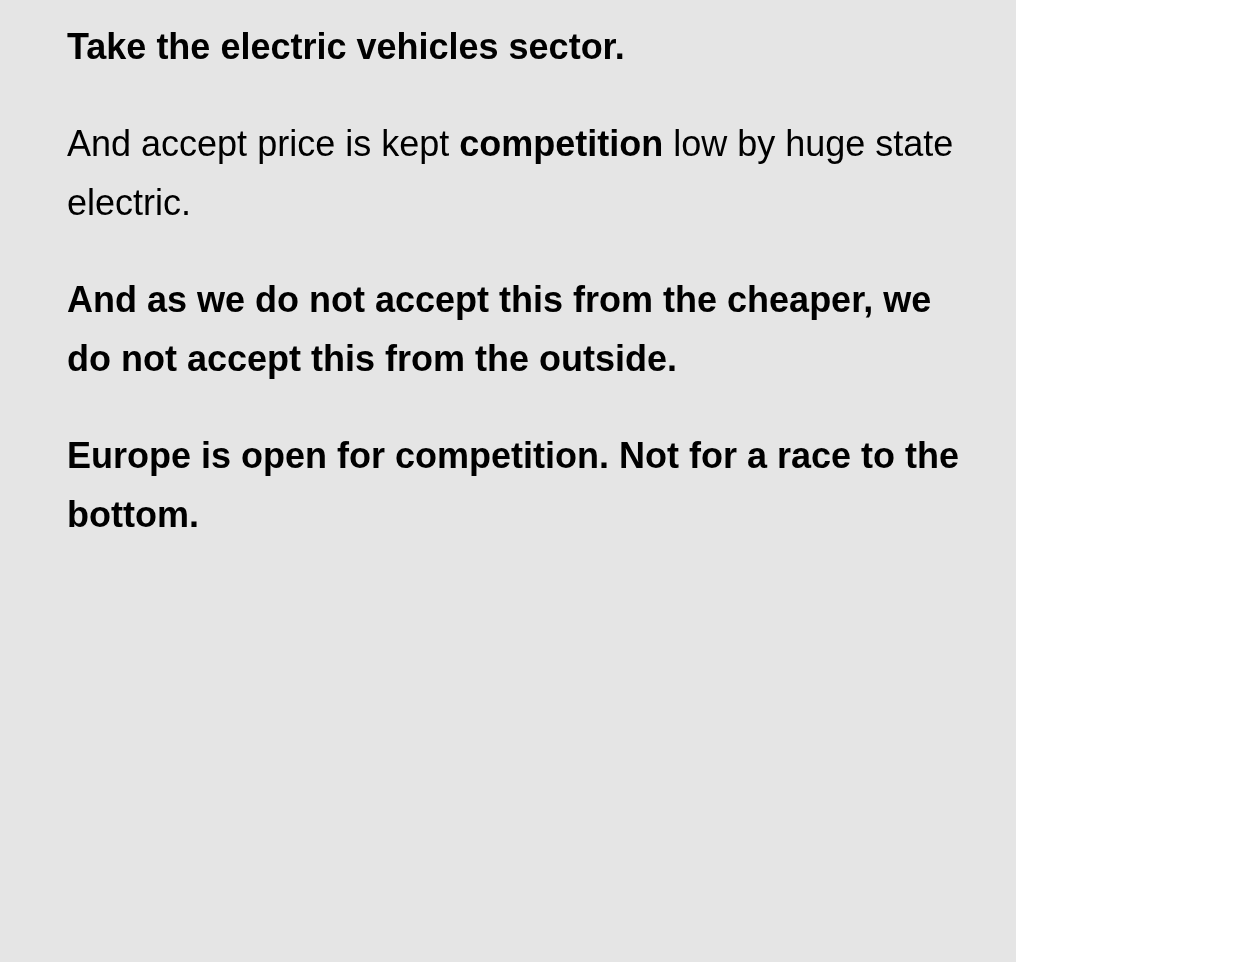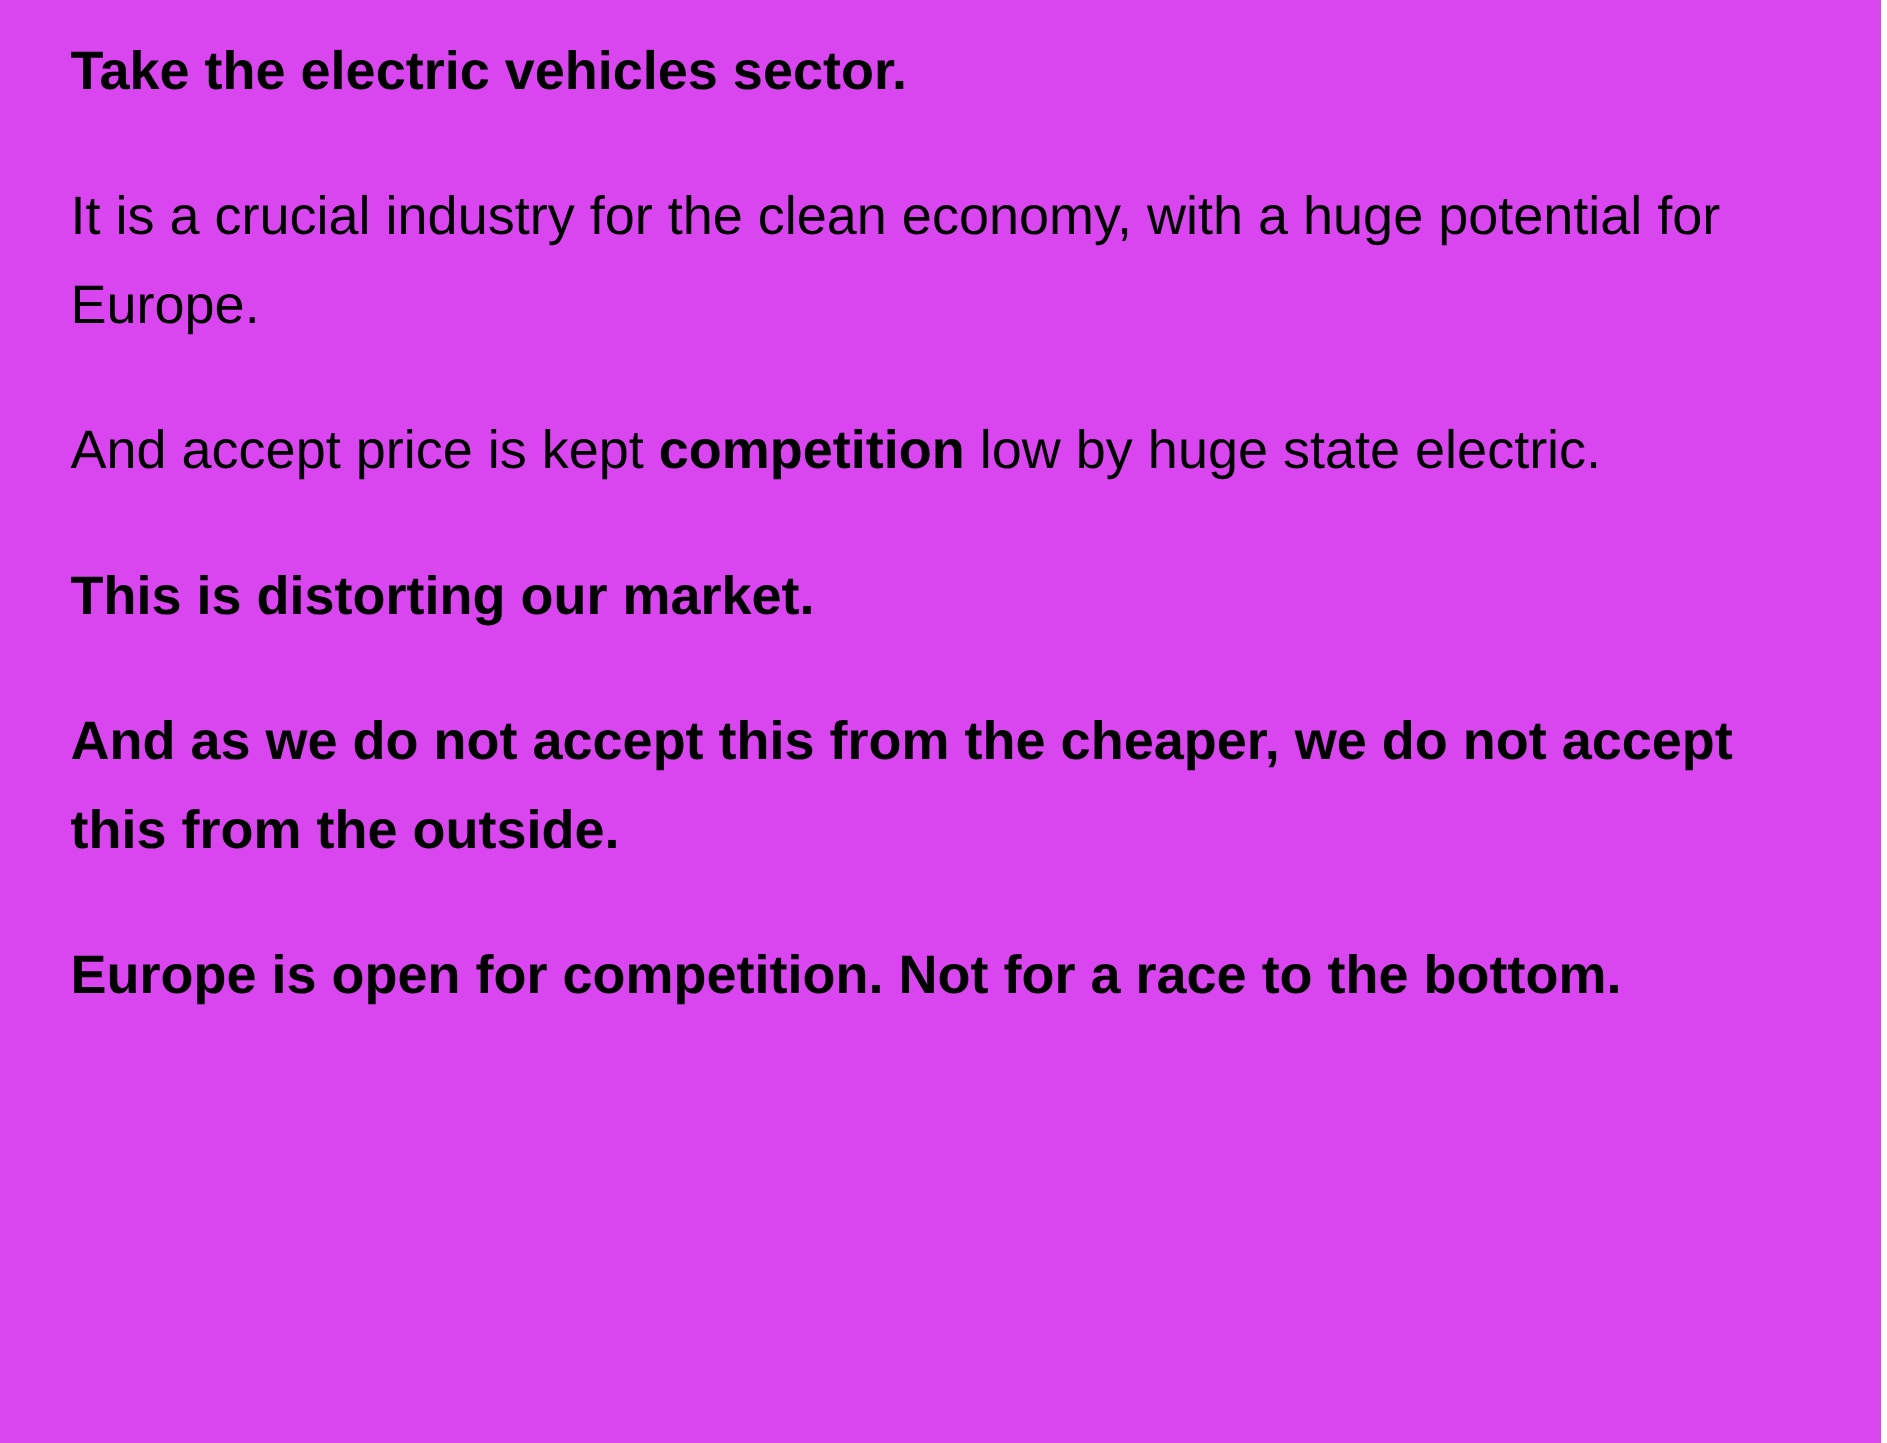--- a/index.html
+++ b/index.html
@@ -8,24 +8,24 @@
     background: #ffffff;
   }
   body {
     width: 1258px;
     height: 962px;
     overflow: hidden;
     font-family: "Liberation Sans", "DejaVu Sans", sans-serif;
   }
   .page {
     box-sizing: border-box;
-    width: 1254px;
+    width: 1016px;
     height: 962px;
-    padding: 17px 47px 14px 47px;
-    background: #d946ef;
+    padding: 17px 47px 14px 67px;
+    background: #e5e5e5;
     color: #000000;
   }
   .page p {
     margin: 38px 0;
     font-size: 36px;
     line-height: 59px;
     font-weight: 400;
     color: #000000;
   }
   .page p:first-child {
@@ -34,19 +34,17 @@
   .page p .run-bold {
     font-weight: 700;
   }
 </style>
 </head>
 <body>
 
 <main class="page">
   <section id="paragraph-container">
       <p><span class="run-bold">Take the electric vehicles sector.</span></p>
-      <p><span class="run-regular">It is a crucial industry for the clean economy, with a huge potential for Europe.</span></p>
       <p><span class="run-regular">And accept price is kept </span><span class="run-bold">competition</span><span class="run-regular"> low by huge state electric.</span></p>
-      <p><span class="run-bold">This is distorting our market.</span></p>
       <p><span class="run-bold">And as we do not accept this from the cheaper, we do not accept this from the outside.</span></p>
       <p><span class="run-bold">Europe is open for competition. Not for a race to the bottom.</span></p>
     </section>
 </main>
 
 </body></html>

